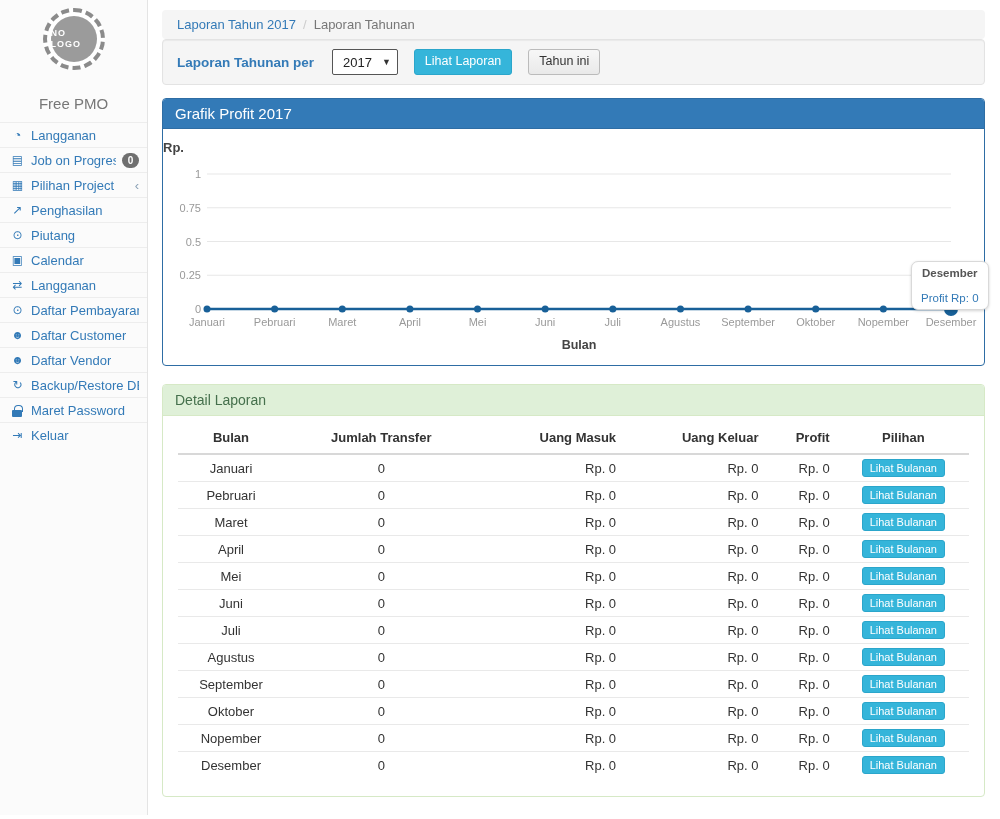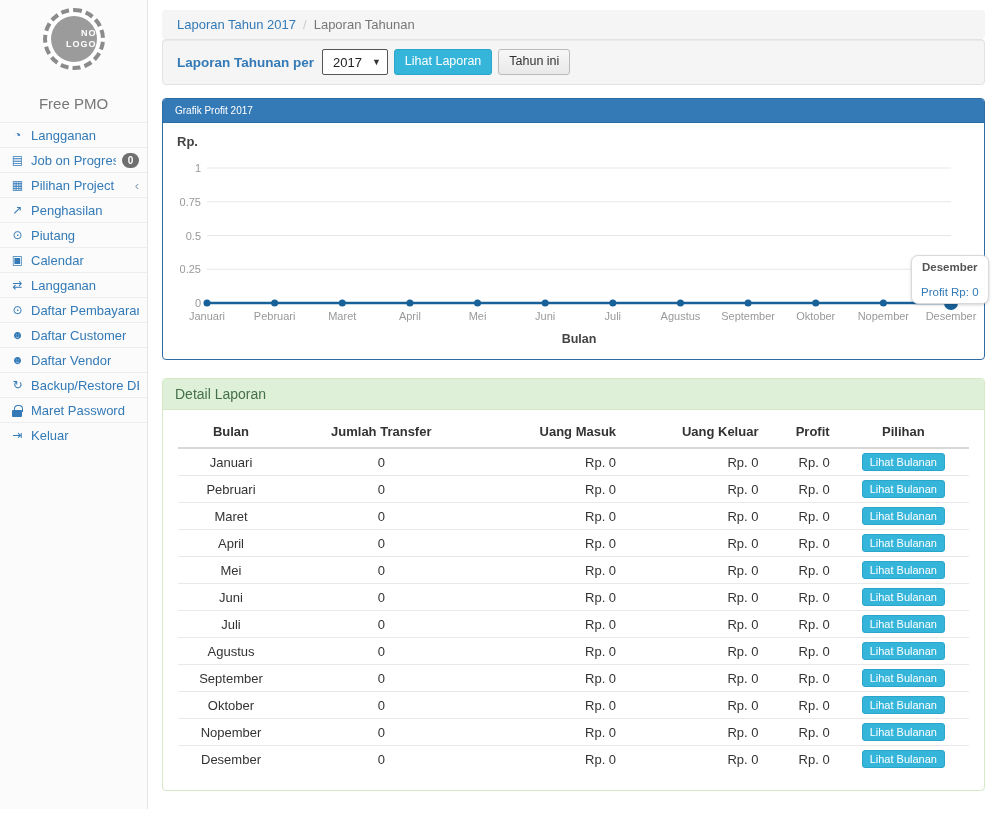--- a/index.html
+++ b/index.html
@@ -16,21 +16,21 @@
     border-right: 1px solid #e4e4e4;
   }
   .logo-wrap { padding: 8px 0 0; display: flex; flex-direction: column; align-items: center; }
   .logo-ring {
     width: 62px; height: 62px; border-radius: 50%;
     border: 4px dashed #8b8b8b; background: #fff;
     display: flex; align-items: center; justify-content: center;
   }
   .logo-inner {
     width: 46px; height: 46px; border-radius: 50%; background: #9b9b9b;
-    color: #fff; display: flex; flex-direction: column; align-items: flex-end;
+    color: #fff; display: flex; flex-direction: column; align-items: flex-start;
     justify-content: center; font-size: 9px; font-weight: bold; letter-spacing: 1px;
     line-height: 1.2;
   }
   .brand { color: #777; font-size: 15px; margin: 25px 0 10px; }
   .menu { list-style: none; }
   .menu li { border-top: 1px solid #ededed; }
   .menu a {
     display: flex; align-items: center; gap: 6px;
     padding: 3px 8px 3px 10px; height: 24px;
     color: #337ab7; text-decoration: none; font-size: 13px;
@@ -59,48 +59,48 @@
     background: #f5f5f5; border-radius: 4px; padding: 7px 15px; 
     color: #777;
   }
   .breadcrumb a { color: #337ab7; text-decoration: none; }
   .breadcrumb .sep { color: #ccc; margin: 0 7px; }
 
   .well {
     background: #f5f5f5; border: 1px solid #e3e3e3; border-radius: 4px;
     box-shadow: inset 0 1px 1px rgba(0,0,0,.05);
     padding: 9px 14px; margin-bottom: 13px;
-    display: flex; align-items: center; gap: 6px;
+    display: flex; align-items: center; gap: 16px;
   }
   .well-label { color: #337ab7; font-weight: bold; font-size: 13.5px; margin-right: 2px; }
   .year-select {
     background: #fff; border: 1px solid #555; border-radius: 2px;
     padding: 3px 6px 3px 10px; display: inline-flex; align-items: center; gap: 10px;
     font-size: 13px; color: #222; height: 26px; cursor: pointer; text-align: center;
   }
   .year-select .arrow { font-size: 9px; color: #333; }
   .btn { display: inline-block; border-radius: 3px; font-size: 12.5px; padding: 4px 10px;
     height: 26px; cursor: pointer; text-align: center; border: 1px solid transparent; }
   .btn-info { background: #35b5da; border-color: #2ba6cb; color: #fff; }
   .btn-default { background: linear-gradient(#f7f7f7, #e9e9e9); border-color: #bbb; color: #333; }
 
   
   .panel { border-radius: 4px; margin-bottom: 18px; background: #fff; }
   .panel-primary { border: 1px solid #2e6da4; }
   .panel-primary .panel-heading {
-    background: #337ab7; color: #fff; padding: 6px 12px; font-size: 10px;
+    background: #337ab7; color: #fff; padding: 6px 12px; font-size: 15px;
     border-radius: 3px 3px 0 0; border-bottom: 1px solid #2e6da4;
   }
   .panel-success { border: 1px solid #d6e9c6; }
   .panel-success .panel-heading {
     background: #dff0d8; color: #45704c; padding: 7px 12px; font-size: 14px;
     border-radius: 3px 3px 0 0; border-bottom: 1px solid #d6e9c6;
   }
   .chart-body { position: relative; height: 236px; }
-  .chart-ylabel { position: absolute; left: 14px; top: 11px; font-weight: bold; color: #444; font-size: 13px; }
+  .chart-ylabel { position: absolute; left: 0; top: 11px; font-weight: bold; color: #444; font-size: 13px; }
   .chart-body svg { position: absolute; left: 0; top: 0; }
   .chart-tooltip {
     position: absolute; left: 748px; top: 132px; background: #fff;
     border: 1px solid #d9d9d9; border-radius: 7px; padding: 5px 9px;
     box-shadow: 0 1px 3px rgba(0,0,0,.18); text-align: center; z-index: 2;
   }
   .chart-tooltip .tt-title { font-weight: bold; color: #555; font-size: 11.5px; }
   .chart-tooltip .tt-value { color: #337ab7; font-size: 11.5px; margin-top: 13px; white-space: nowrap; }
 
   

